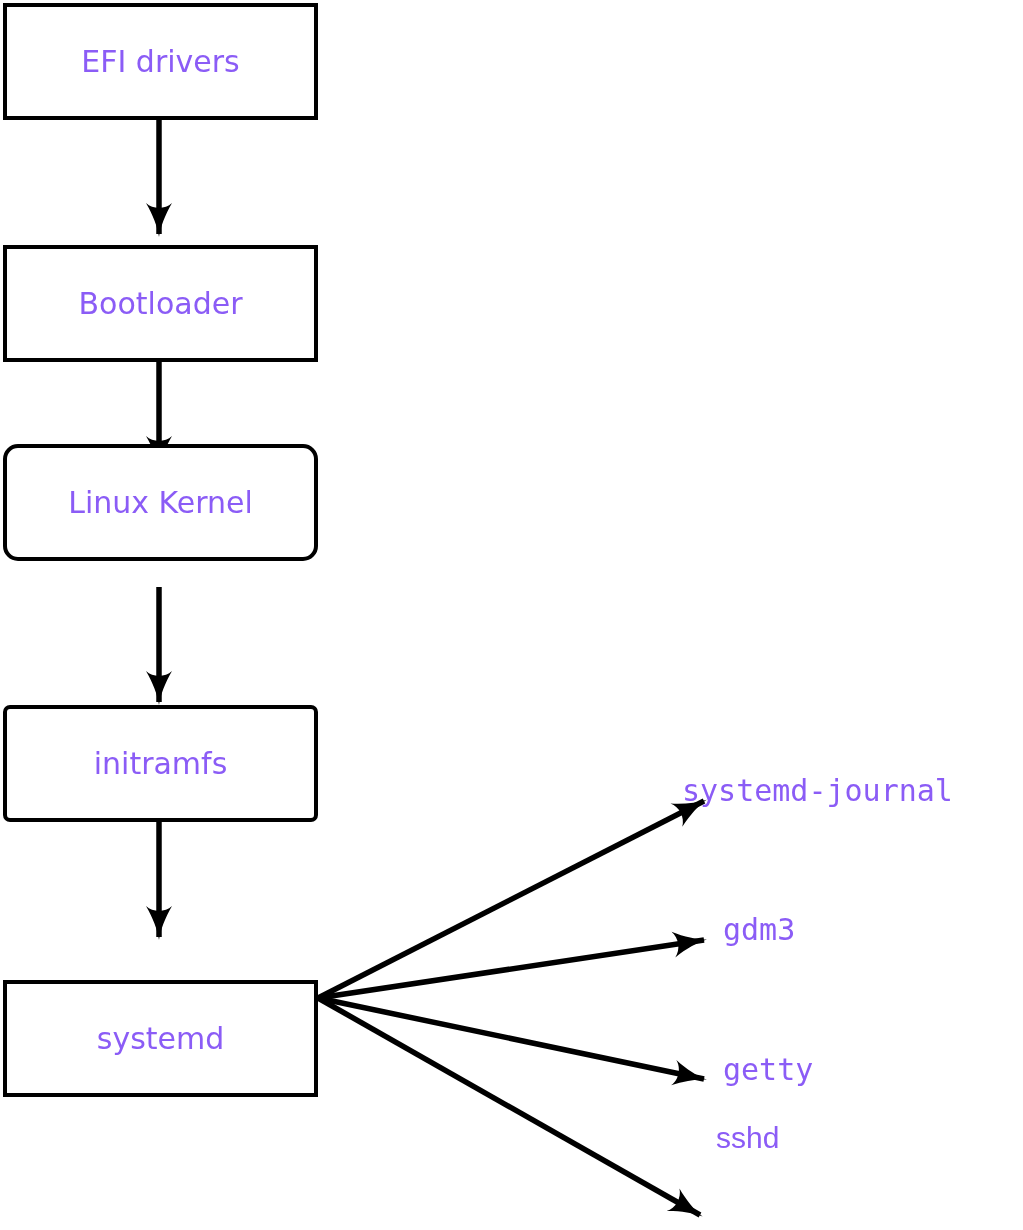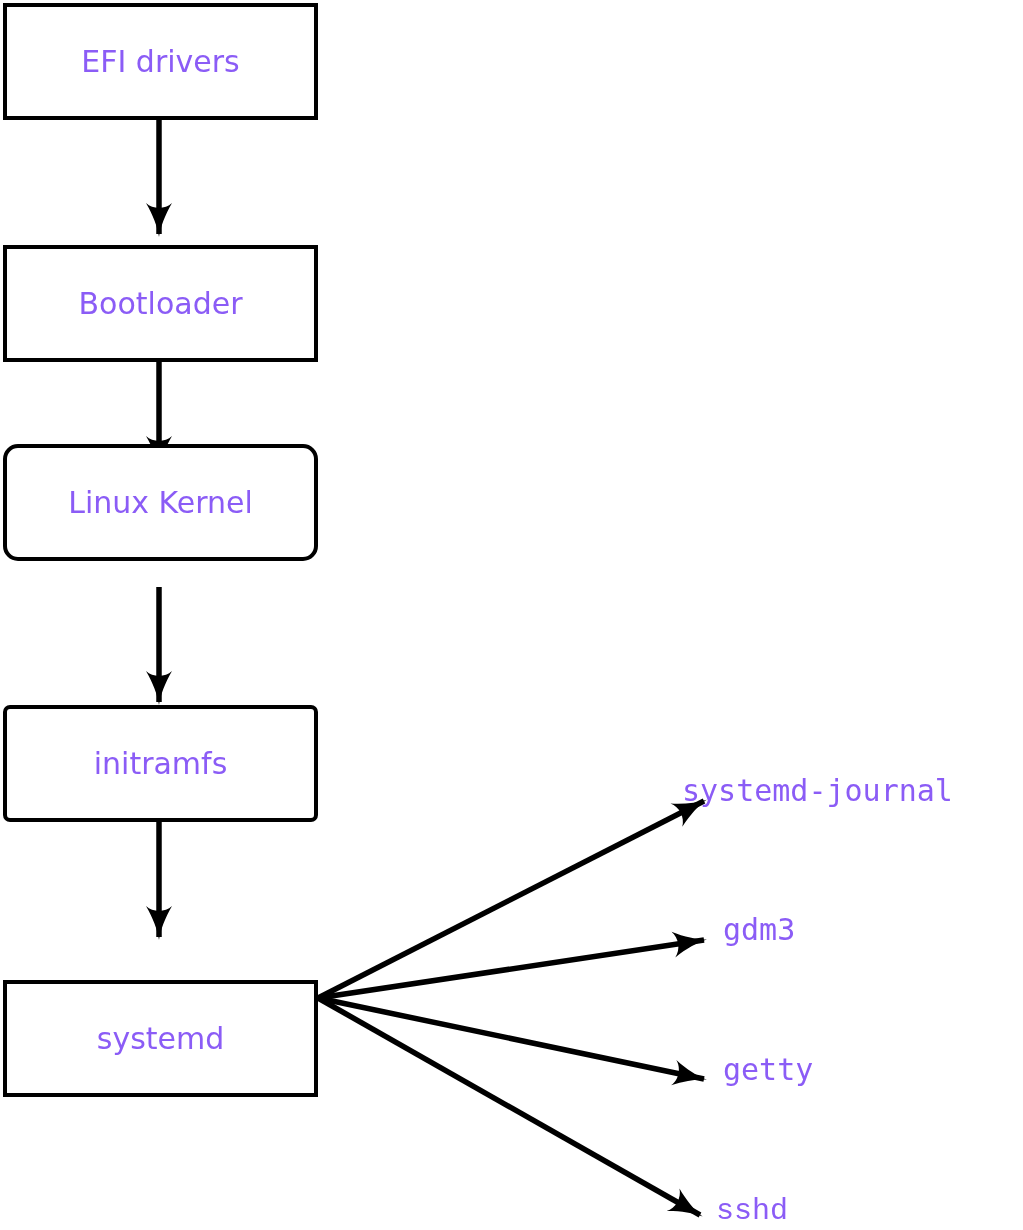--- a/index.html
+++ b/index.html
@@ -48,21 +48,21 @@
   .spawn-label {
     position: absolute;
     font-family: "DejaVu Sans Mono", monospace;
     font-size: 30px;
     line-height: 1;
     white-space: nowrap;
   }
   .spawn-journal { left: 682px; top: 776px; }
   .spawn-gdm3    { left: 723px; top: 915px; }
   .spawn-getty   { left: 723px; top: 1055px; }
-  .spawn-sshd    { left: 716px; top: 1196px; font-family: Liberation Mono, monospace; }
+  .spawn-sshd    { left: 716px; top: 1123px; font-family: Liberation Sans, sans-serif; }
 
   .note {
     position: absolute;
     left: 560px;
     top: 160px;
     font-size: 30px;
     line-height: 1;
     white-space: nowrap;
   }
 </style>

